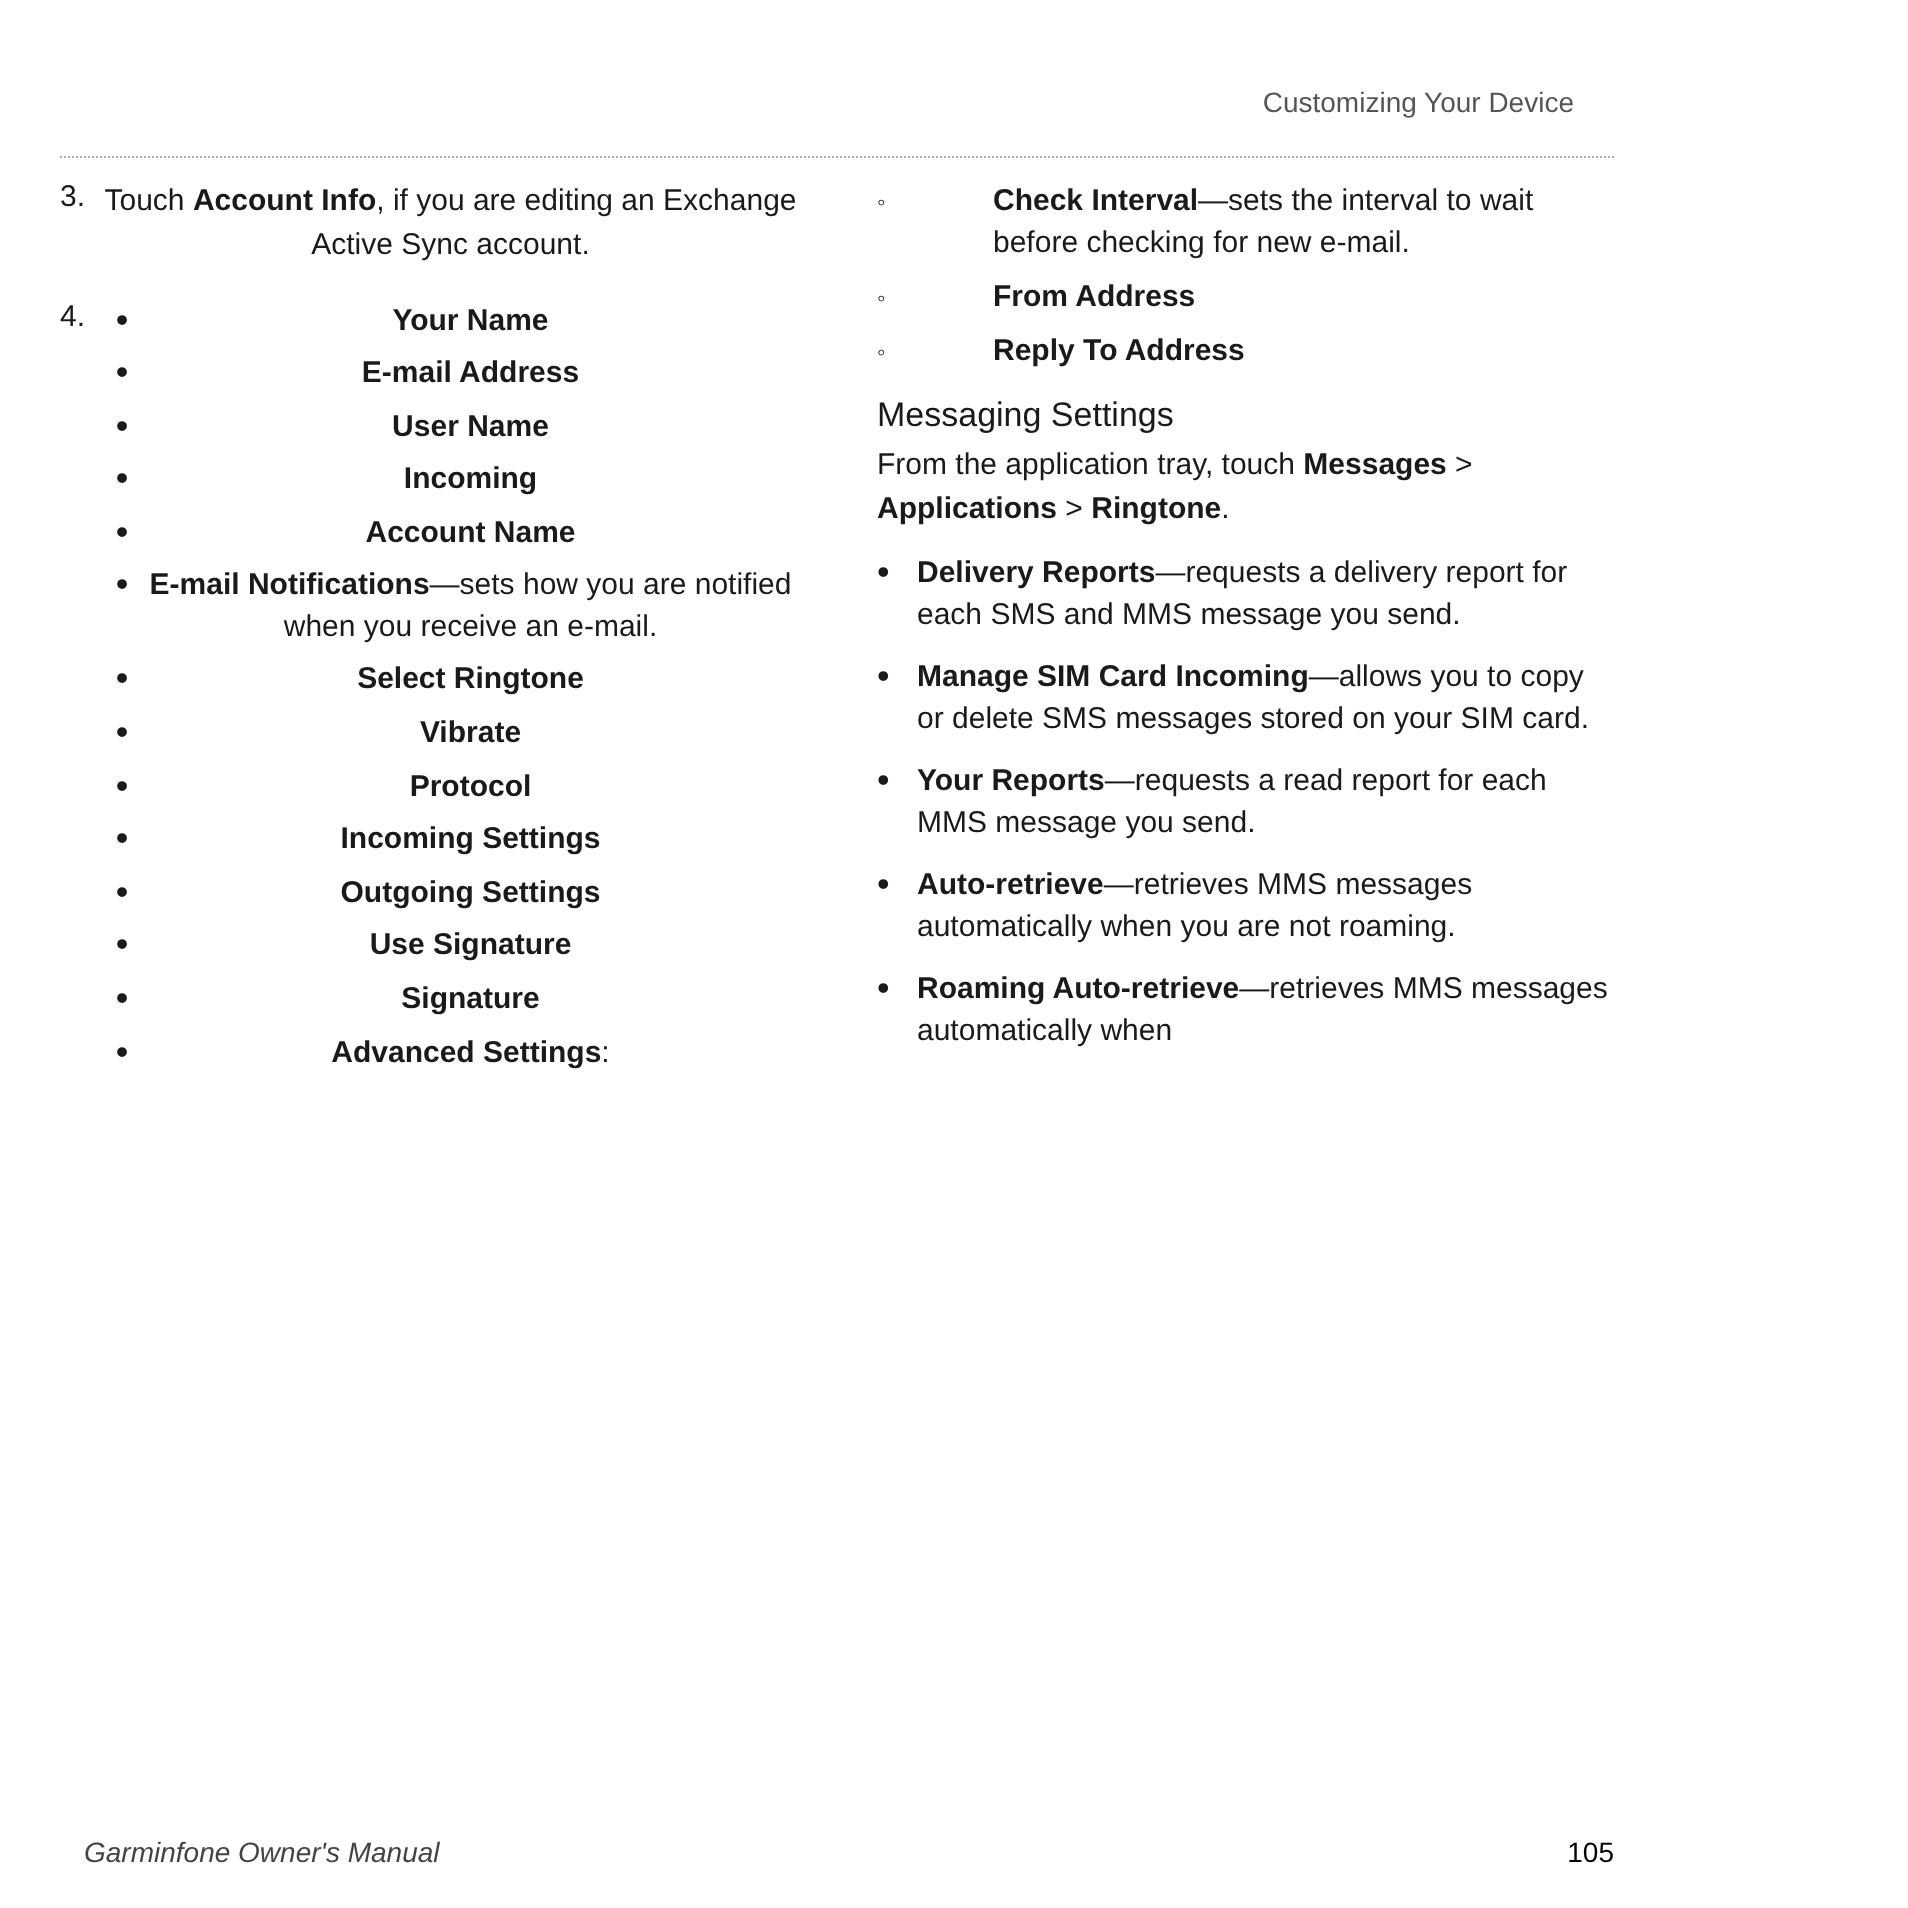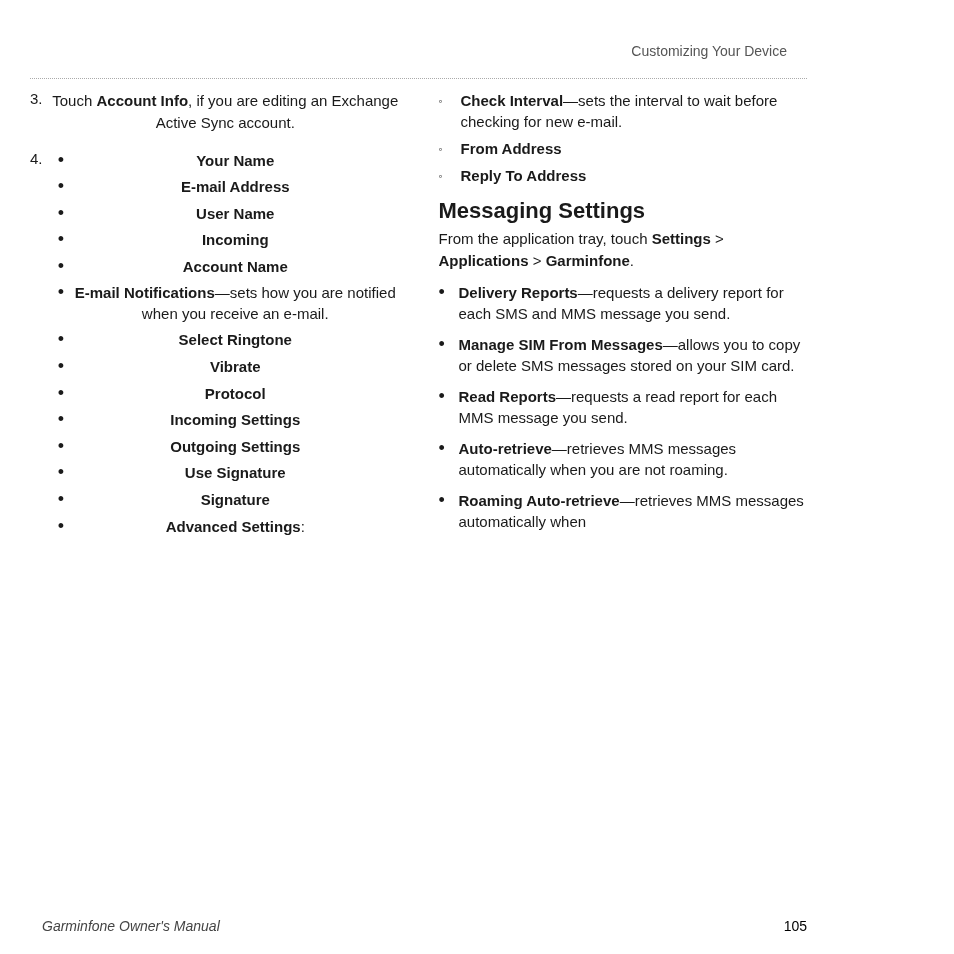--- a/index.html
+++ b/index.html
@@ -112,24 +112,25 @@
     }
     .circle-list li .circle-bullet {
       min-width: 18px;
       font-size: 12px;
       margin-right: 4px;
       margin-top: 3px;
       color: #1a1a1a;
     }
     .circle-list li .item-text {
       flex: 1;
+      margin-left: 36px;
     }
     .section-heading {
-      font-size: 22px;
-      font-weight: bold;
+      font-size: 17px;
+      font-weight: normal;
       margin-bottom: 4px;
       margin-top: 4px;
     }
     .section-intro {
       font-size: 15px;
       line-height: 1.45;
       margin-bottom: 10px;
     }
     .right-bullet-list {
       list-style: none;
@@ -269,34 +270,34 @@
           <span class="circle-bullet">◦</span>
           <span class="item-text"><span class="bold">From Address</span></span>
         </li>
         <li>
           <span class="circle-bullet">◦</span>
           <span class="item-text"><span class="bold">Reply To Address</span></span>
         </li>
       </ul>
 
       <div class="section-heading">Messaging Settings</div>
-      <p class="section-intro">From the application tray, touch <span class="bold">Settings</span> &gt; <span class="bold">Applications</span> &gt; <span class="bold">Garminfone</span>.</p>
+      <p class="section-intro">From the application tray, touch <span class="bold">Messages</span> &gt; <span class="bold">Applications</span> &gt; <span class="bold">Ringtone</span>.</p>
 
       <ul class="right-bullet-list">
         <li>
           <span class="bullet">•</span>
           <span class="item-text"><span class="bold">Delivery Reports</span>—requests a delivery report for each SMS and MMS message you send.</span>
         </li>
         <li>
           <span class="bullet">•</span>
-          <span class="item-text"><span class="bold">Manage SIM From Messages</span>—allows you to copy or delete SMS messages stored on your SIM card.</span>
-        </li>
-        <li>
-          <span class="bullet">•</span>
-          <span class="item-text"><span class="bold">Read Reports</span>—requests a read report for each MMS message you send.</span>
+          <span class="item-text"><span class="bold">Manage SIM Card Incoming</span>—allows you to copy or delete SMS messages stored on your SIM card.</span>
+        </li>
+        <li>
+          <span class="bullet">•</span>
+          <span class="item-text"><span class="bold">Your Reports</span>—requests a read report for each MMS message you send.</span>
         </li>
         <li>
           <span class="bullet">•</span>
           <span class="item-text"><span class="bold">Auto-retrieve</span>—retrieves MMS messages automatically when you are not roaming.</span>
         </li>
         <li>
           <span class="bullet">•</span>
           <span class="item-text"><span class="bold">Roaming Auto-retrieve</span>—retrieves MMS messages automatically when</span>
         </li>
       </ul>

